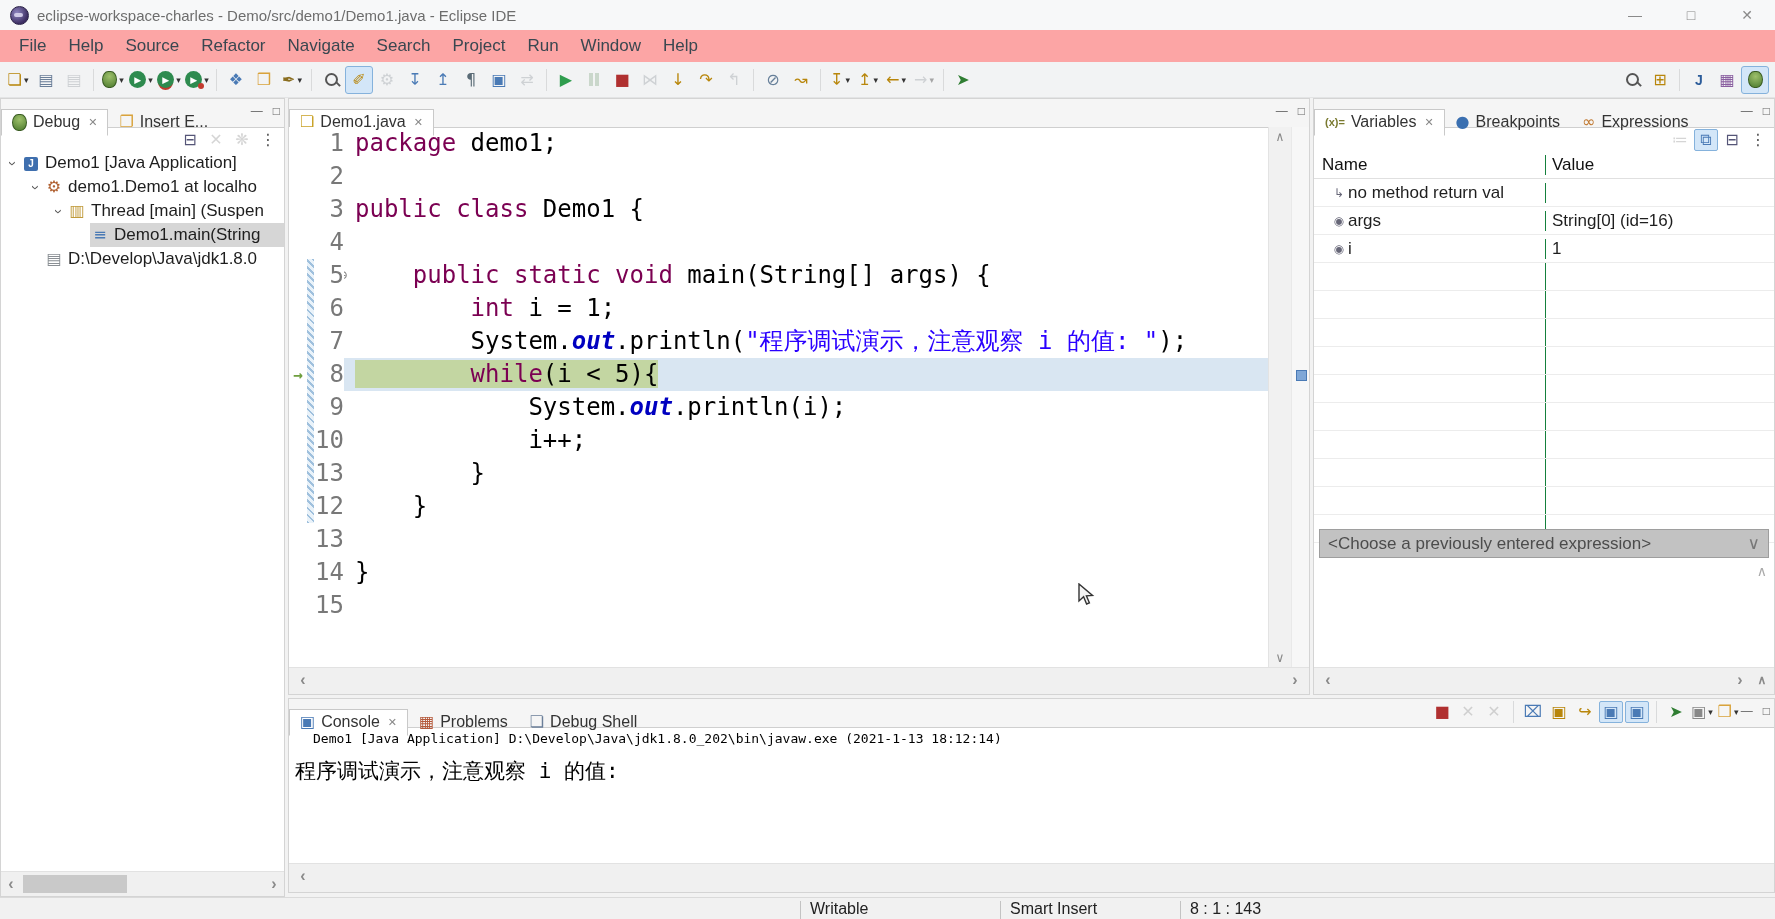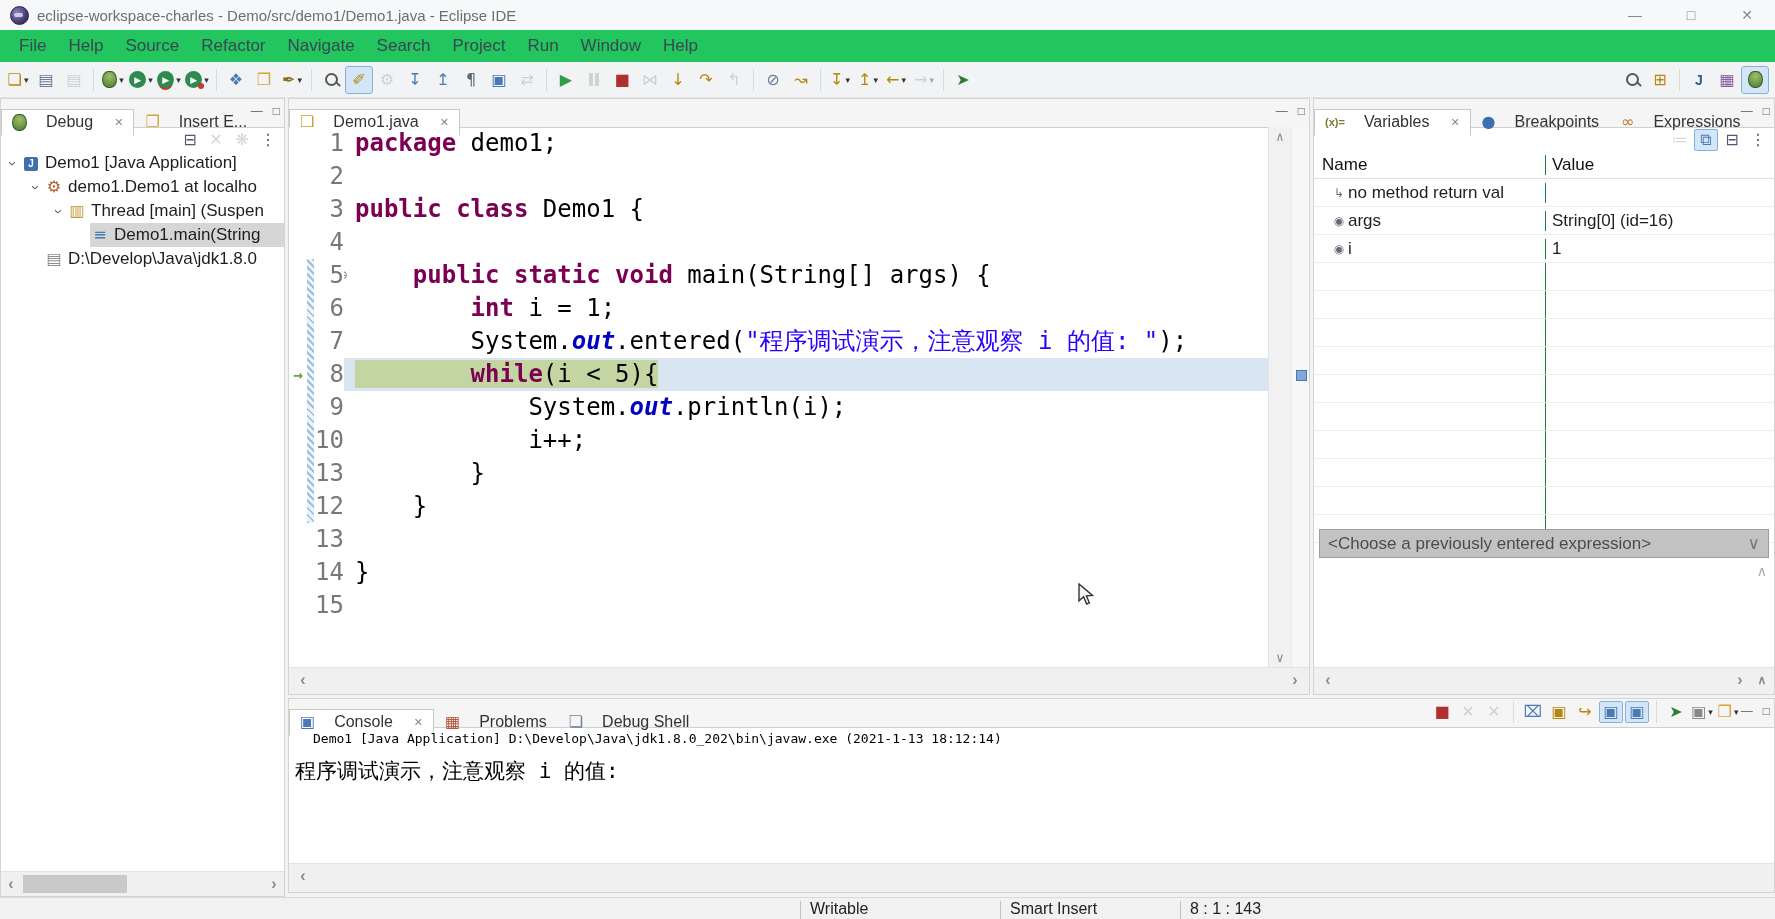--- a/index.html
+++ b/index.html
@@ -14,21 +14,21 @@
             background:radial-gradient(circle at 35% 35%,#8f86c0,#3d2e63 70%);
             border:1px solid #2a2147;position:relative;}
   #app-icon:after{content:"";position:absolute;left:3px;top:6px;width:9px;height:4px;
             background:#cfc9e6;border-radius:2px;}
   #title-text{font-size:15px;color:#6d6d6d;}
   #win-controls{position:absolute;right:0;top:0;height:30px;display:flex;}
   .wbtn{width:56px;height:30px;display:flex;align-items:center;justify-content:center;
         color:#8a8a8a;font-size:14px;}
 
   
-  #menubar{position:absolute;left:0;top:30px;width:1775px;height:32px;background:#22c55e;
+  #menubar{position:absolute;left:0;top:30px;width:1775px;height:32px;background:#fca5a5;
            display:flex;align-items:center;padding-left:8px;box-sizing:border-box;}
   .menu-item{font-size:17px;color:#3a4750;padding:0 11px;height:100%;
              display:flex;align-items:center;}
 
   
   #toolbar{position:absolute;left:0;top:62px;width:1775px;height:36px;background:#f2f3f4;
            display:flex;align-items:center;padding-left:4px;box-sizing:border-box;
            border-bottom:1px solid #e3e4e5;}
   .tgroup{display:flex;align-items:center;}
   .tsep{width:1px;height:22px;background:#d9dadb;margin:0 5px;}
@@ -51,21 +51,21 @@
   .magico:after{content:"";position:absolute;left:8px;top:8px;width:6px;height:2px;
           background:#555;transform:rotate(45deg);}
   .pauseico{display:flex;gap:2px;}
   .pauseico i{width:4px;height:13px;background:#8fae90;display:block;}
   .jbadge{font-size:14px;font-weight:bold;color:#2c5c9a;}
 
   
   .panel{position:absolute;background:#fff;border:1px solid #d4d4d4;box-sizing:border-box;}
   .tabrow{display:flex;align-items:center;background:#f5f5f5;height:28px;
           border-bottom:1px solid #cfcfcf;position:relative;}
-  .tab{display:flex;align-items:center;gap:19px;padding:0 10px;height:27px;margin-top:18px;
+  .tab{display:flex;align-items:center;gap:6px;padding:0 10px;height:27px;margin-top:18px;
        font-size:16px;color:#333;border:1px solid transparent;box-sizing:border-box;}
   .tab.active{background:#fff;border-color:#c9c9c9;border-bottom-color:#fff;}
   .tclose{font-size:11px;color:#888;margin-left:2px;}
   .minmax{position:absolute;right:4px;top:5px;display:flex;gap:10px;color:#666;
           font-size:12px;align-items:center;}
   .viewbar{height:24px;display:flex;align-items:center;justify-content:flex-end;
            background:#fff;padding-right:4px;gap:2px;}
   .vbtn{width:22px;height:20px;display:flex;align-items:center;justify-content:center;
         border-radius:2px;border:1px solid transparent;font-size:13px;}
   .vbtn.act{background:#d3e6f8;border-color:#85b2dc;}
@@ -96,21 +96,21 @@
   #gutter-annot{width:18px;background:#fff;}
   #gutter-range{width:7px;background:#fff;position:relative;}
   #range-bar{position:absolute;left:0;width:7px;
              background:repeating-linear-gradient(45deg,#9fc0dd 0 2px,#e9f2f9 2px 5px);}
   #gutter-nums{width:30px;background:#fff;text-align:right;color:#787878;font-size:24px;}
   #code-area{flex:1;position:relative;overflow:hidden;}
   .cline,.nline{height:33px;line-height:33px;white-space:pre;}
   .cline{font-size:24px;color:#000;padding-left:11px;position:relative;}
   .cline.cur{background:#d9e6f2;}
   .cline.cur .ctext{background:#c3d6a2;}
-  .kw{color:#7b0052;font-weight:bold;text-align:center;}
+  .kw{color:#7b0052;font-weight:normal;text-align:center;}
   .pl{color:#000;}
   .str{color:#2a00ff;}
   .fld{color:#0000c0;font-weight:bold;font-style:italic;}
   .foldmark{position:absolute;left:-6px;top:0;font-size:15px;color:#888;line-height:33px;}
   .iptr{color:#6f9f3f;font-weight:bold;font-size:16px;line-height:33px;display:block;
         text-align:center;}
   #editor-vscroll{width:22px;background:#f1f1f1;border-left:1px solid #e3e3e3;position:relative;
         color:#8a8a8a;}
   #editor-vscroll .up{position:absolute;top:2px;left:0;right:0;text-align:center;font-size:13px;}
   #editor-vscroll .down{position:absolute;bottom:2px;left:0;right:0;text-align:center;font-size:13px;}
@@ -448,21 +448,21 @@
           <div class="nline">14</div>
           <div class="nline">15</div>
         </div>
       <div id="code-area">
           <div class="cline"><span class="ctext"><span class="kw">package</span><span class="pl"> demo1;</span></span></div>
           <div class="cline"><span class="ctext"></span></div>
           <div class="cline"><span class="ctext"><span class="kw">public</span><span class="pl"> </span><span class="kw">class</span><span class="pl"> Demo1 {</span></span></div>
           <div class="cline"><span class="ctext"></span></div>
           <div class="cline"><span class="foldmark">⊖</span><span class="ctext"><span class="pl">    </span><span class="kw">public</span><span class="pl"> </span><span class="kw">static</span><span class="pl"> </span><span class="kw">void</span><span class="pl"> main(String[] args) {</span></span></div>
           <div class="cline"><span class="ctext"><span class="pl">        </span><span class="kw">int</span><span class="pl"> i = 1;</span></span></div>
-          <div class="cline"><span class="ctext"><span class="pl">        System.</span><span class="fld">out</span><span class="pl">.entered(</span><span class="str">"程序调试演示，注意观察 i 的值: "</span><span class="pl">);</span></span></div>
+          <div class="cline"><span class="ctext"><span class="pl">        System.</span><span class="fld">out</span><span class="pl">.println(</span><span class="str">"程序调试演示，注意观察 i 的值: "</span><span class="pl">);</span></span></div>
           <div class="cline cur"><span class="ctext"><span class="pl">        </span><span class="kw">while</span><span class="pl">(i &lt; 5){</span></span></div>
           <div class="cline"><span class="ctext"><span class="pl">            System.</span><span class="fld">out</span><span class="pl">.println(i);</span></span></div>
           <div class="cline"><span class="ctext"><span class="pl">            i++;</span></span></div>
           <div class="cline"><span class="ctext"><span class="pl">        }</span></span></div>
           <div class="cline"><span class="ctext"><span class="pl">    }</span></span></div>
           <div class="cline"><span class="ctext"></span></div>
           <div class="cline"><span class="ctext"><span class="pl">}</span></span></div>
           <div class="cline"><span class="ctext"></span></div>
         </div>
       <div id="editor-vscroll">

